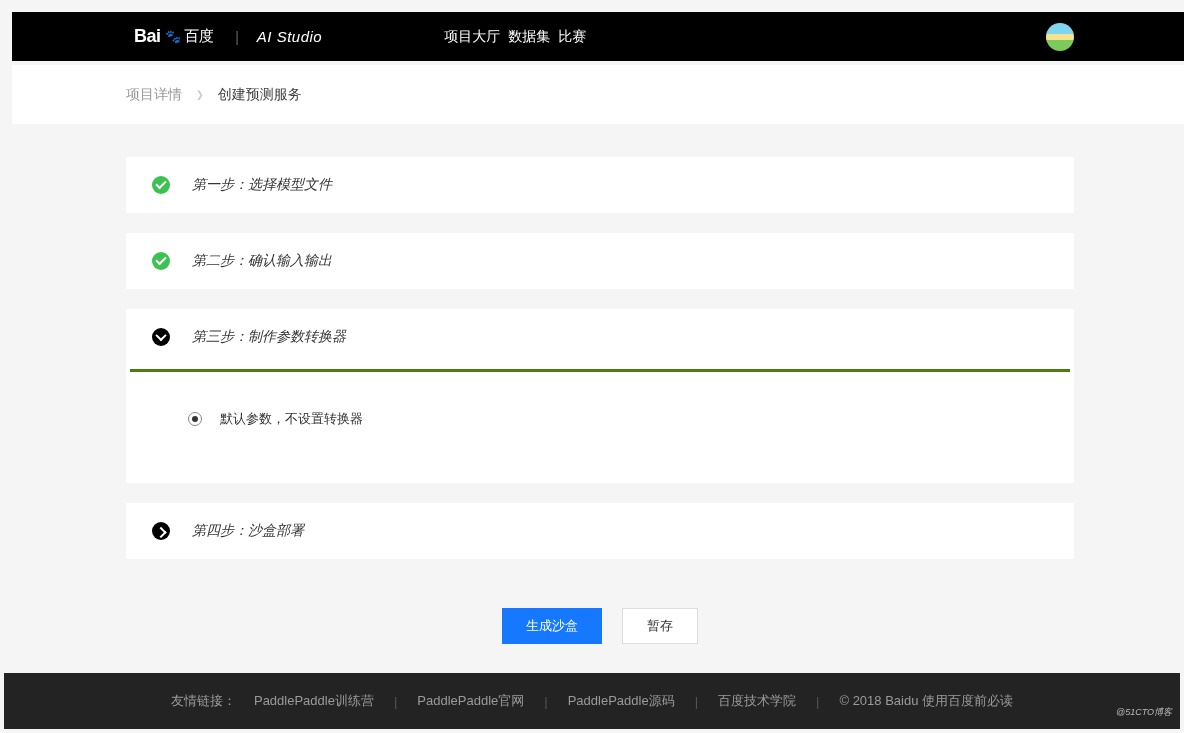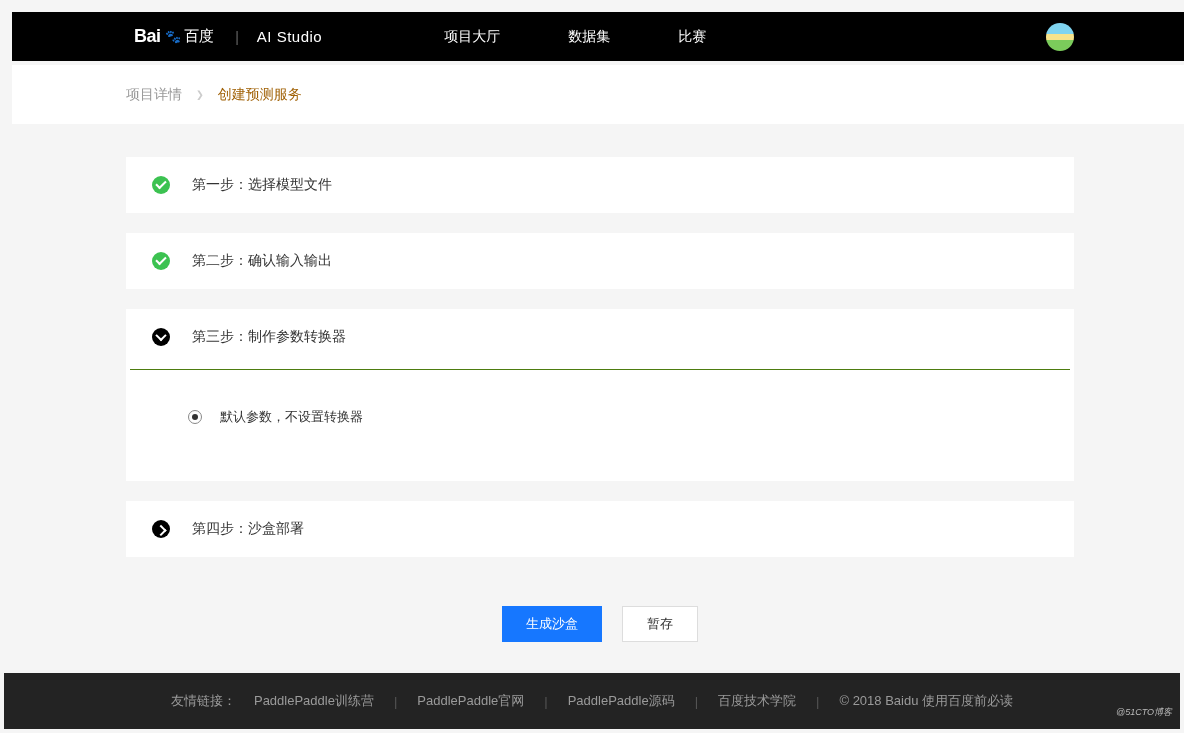--- a/index.html
+++ b/index.html
@@ -5,45 +5,45 @@
     * { margin: 4px; padding: 0; box-sizing: border-box; }
     body { font-family: "PingFang SC", "Microsoft YaHei", sans-serif; background: #f5f5f5; color: #333; width: 1184px; height: 733px; overflow: hidden; }
     
     
     .header { background: #000; height: 49px; display: flex; align-items: center; padding: 0 110px; }
     .logo-wrap { display: flex; align-items: center; gap: 8px; color: #fff; }
     .baidu-logo { font-weight: bold; font-size: 18px; color: #fff; display: flex; align-items: center; letter-spacing: -0.5px; }
     .baidu-logo .paw { font-size: 13px; margin: 0 1px; }
     .baidu-logo .cn { font-weight: normal; font-size: 15px; margin-left: 2px; }
     .logo-sep { color: #666; font-size: 14px; margin: 0 6px; }
-    .logo-studio { color: #fff; font-size: 15px; font-weight: 500; letter-spacing: 0.5px; }
-    .nav { display: flex; gap: 60px; margin-left: 110px; }
+    .logo-studio { color: #fff; font-size: 15px; font-weight: 500; letter-spacing: 0.5px; font-style: italic; }
+    .nav { display: flex; margin-left: 110px; }
     .nav-item { color: #fff; font-size: 14px; cursor: pointer; }
     .avatar { width: 28px; height: 28px; border-radius: 50%; margin-left: auto; background: linear-gradient(180deg, #7fd4f0 0%, #7fd4f0 40%, #f7e38b 40%, #f7e38b 60%, #7bcb5b 60%, #7bcb5b 100%); cursor: pointer; }
     
     
     .breadcrumb-bar { background: #fff; height: 59px; display: flex; align-items: center; padding: 0 110px; font-family: Liberation Mono, monospace; }
     .bc-item { font-size: 14px; }
     .bc-link { color: #999; cursor: pointer; }
     .bc-sep { color: #ccc; margin: 0 10px; font-size: 13px; }
-    .bc-current { color: #a16207; }
+    .bc-current { color: #404040; }
     
     
     .main { padding: 25px 110px 0; }
     .step-card { background: #fff; margin-bottom: 20px; }
-    .step-head { display: flex; align-items: center; padding: 15px 18px; gap: 14px; cursor: pointer; }
+    .step-head { display: flex; align-items: center; padding: 15px 18px; gap: 14px; cursor: pointer; font-style: italic; }
     .step-icon { width: 18px; height: 18px; border-radius: 50%; display: flex; align-items: center; justify-content: center; flex-shrink: 0; }
     .step-icon.done { background: #3cc251; }
     .step-icon.done::after { content: ""; width: 8px; height: 4px; border-left: 2px solid #fff; border-bottom: 2px solid #fff; transform: rotate(-45deg) translate(1px,-1px); }
     .step-icon.current { background: #000; }
     .step-icon.current::after { content: ""; width: 6px; height: 6px; border-right: 2px solid #fff; border-bottom: 2px solid #fff; transform: rotate(45deg) translate(-1px,-1px); }
     .step-icon.pending { background: #000; }
     .step-icon.pending::after { content: ""; width: 6px; height: 6px; border-right: 2px solid #fff; border-bottom: 2px solid #fff; transform: rotate(-45deg) translate(-1px,1px); }
     .step-title { font-size: 14px; color: #333; }
-    .step-body { border-top: 1px solid #4d7c0f; padding: 30px 50px 35px; }
+    .step-body { border-top: 3px solid #4d7c0f; padding: 30px 50px 35px; }
     .radio-row { display: flex; align-items: center; gap: 10px; margin-bottom: 16px; cursor: pointer; }
     .radio { width: 14px; height: 14px; border-radius: 50%; border: 1px solid #888; display: flex; align-items: center; justify-content: center; flex-shrink: 0; }
     .radio.checked::after { content: ""; width: 6px; height: 6px; border-radius: 50%; background: #333; }
     .radio-label { font-size: 13px; color: #333; }
     .btn-row { display: flex; justify-content: center; margin-top: 30px; gap: 12px; }
     .btn { border: none; padding: 8px 24px; font-size: 13px; cursor: pointer; font-family: inherit; }
     .btn-primary { background: #1677ff; color: #fff; }
     .btn-default { background: #fff; color: #333; border: 1px solid #ddd; }
     
     

